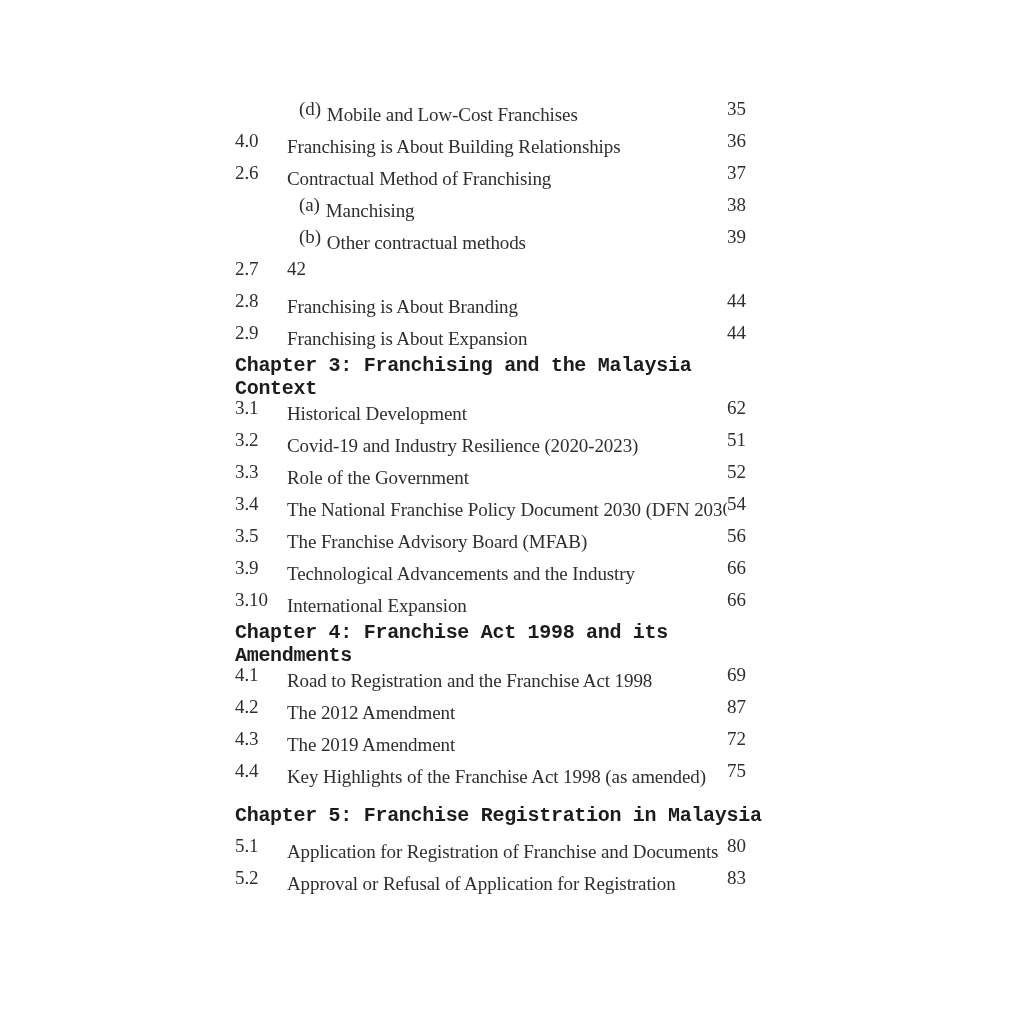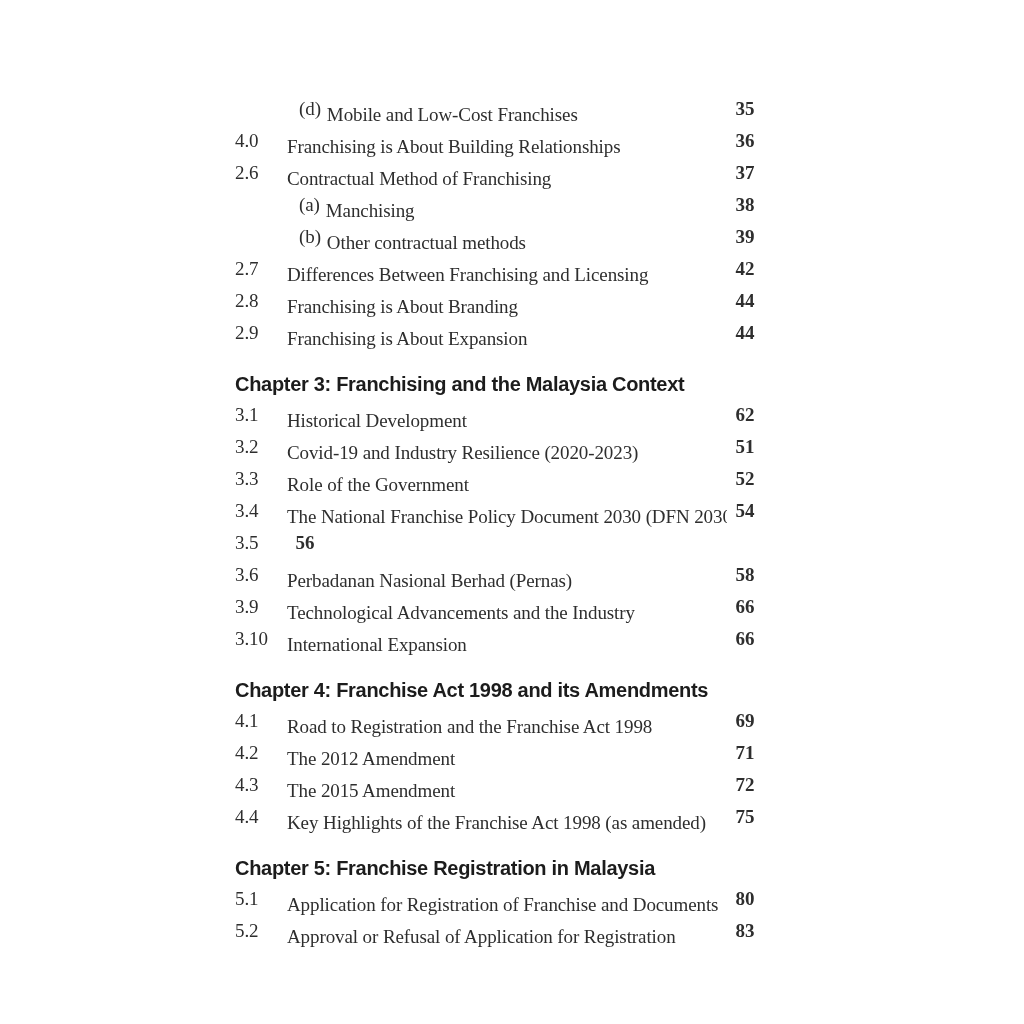--- a/index.html
+++ b/index.html
@@ -50,27 +50,26 @@
     white-space: nowrap;
     overflow: hidden;
     margin-top: 12px;
   }
   .row .title.tight {
     font-size: 16px;
     letter-spacing: -0.3px;
   }
   .row .pagenum {
     flex: 0 0 36px;
-    text-align: center;
-    font-weight: bold;
+    text-align: left;
   }
   .row.chapter {
     height: 30px;
-    margin-top: 20px;
-    font-family: Liberation Sans, sans-serif;
+    margin-top: 13px;
+    font-family: Liberation Mono, monospace;
     font-weight: 700;
     font-size: 20px;
     letter-spacing: -0.3px;
     color: var(--heading-text);
   }
 </style>
 </head>
 <body>
 
 <div class="page">
@@ -95,21 +94,20 @@
     <span class="title">Manchising</span>
     <span class="pagenum">38</span>
   </div>
       <div class="row sub">
     <span class="sublabel">(b)</span>
     <span class="title">Other contractual methods</span>
     <span class="pagenum">39</span>
   </div>
       <div class="row item">
     <span class="num">2.7</span>
-    <span class="title">Differences Between Franchising and Licensing</span>
     <span class="pagenum">42</span>
   </div>
       <div class="row item">
     <span class="num">2.8</span>
     <span class="title">Franchising is About Branding</span>
     <span class="pagenum">44</span>
   </div>
       <div class="row item">
     <span class="num">2.9</span>
     <span class="title">Franchising is About Expansion</span>
@@ -133,26 +131,22 @@
     <span class="title">Role of the Government</span>
     <span class="pagenum">52</span>
   </div>
       <div class="row item">
     <span class="num">3.4</span>
     <span class="title">The National Franchise Policy Document 2030 (DFN 2030)</span>
     <span class="pagenum">54</span>
   </div>
       <div class="row item">
     <span class="num">3.5</span>
+    <span class="title">The Franchise Advisory Board (MFAB)</span>
     <span class="pagenum">56</span>
-  </div>
-      <div class="row item">
-    <span class="num">3.6</span>
-    <span class="title">Perbadanan Nasional Berhad (Pernas)</span>
-    <span class="pagenum">58</span>
   </div>
       <div class="row item">
     <span class="num">3.9</span>
     <span class="title">Technological Advancements and the Industry</span>
     <span class="pagenum">66</span>
   </div>
       <div class="row item">
     <span class="num">3.10</span>
     <span class="title">International Expansion</span>
     <span class="pagenum">66</span>
@@ -161,25 +155,25 @@
     <span class="chapter-title">Chapter 4: Franchise Act 1998 and its Amendments</span>
   </div>
       <div class="row item">
     <span class="num">4.1</span>
     <span class="title">Road to Registration and the Franchise Act 1998</span>
     <span class="pagenum">69</span>
   </div>
       <div class="row item">
     <span class="num">4.2</span>
     <span class="title">The 2012 Amendment</span>
-    <span class="pagenum">71</span>
+    <span class="pagenum">87</span>
   </div>
       <div class="row item">
     <span class="num">4.3</span>
-    <span class="title">The 2015 Amendment</span>
+    <span class="title">The 2019 Amendment</span>
     <span class="pagenum">72</span>
   </div>
       <div class="row item">
     <span class="num">4.4</span>
     <span class="title">Key Highlights of the Franchise Act 1998 (as amended)</span>
     <span class="pagenum">75</span>
   </div>
       <div class="row chapter">
     <span class="chapter-title">Chapter 5: Franchise Registration in Malaysia</span>
   </div>

